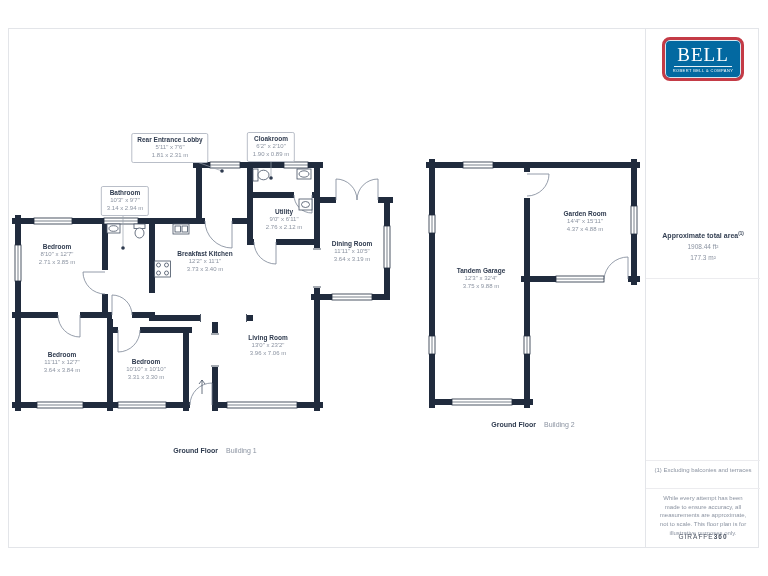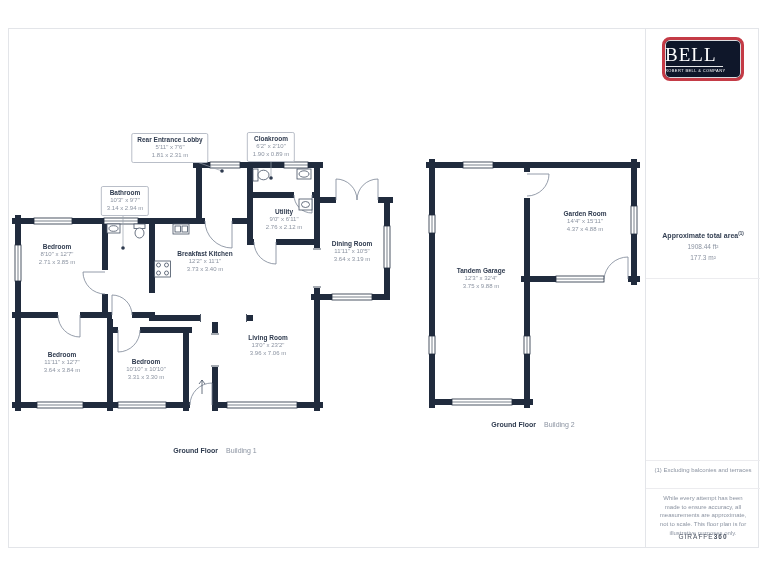--- a/index.html
+++ b/index.html
@@ -26,23 +26,23 @@
   .callout{position:absolute;transform:translate(-50%,0);background:#fff;
            border:1px solid #b9bec8;border-radius:2px;padding:2px 5px;text-align:center;
            line-height:1.3;white-space:nowrap;z-index:3;}
   .floor-caption{position:absolute;transform:translate(-50%,0);font-size:7px;white-space:nowrap;z-index:3;}
   .floor-caption .fc-bold{font-weight:bold;color:#2e3a4e;margin-right:6px;}
   .floor-caption .fc-light{color:#8b93a1;}
 
   .sidebar{position:absolute;left:645px;top:28px;width:114px;height:520px;
            border-left:1px solid #e3e5e9;}
   .logo{position:absolute;left:50%;top:9px;transform:translateX(-50%);
-        width:82px;height:44px;background:#0f172a;border:3px solid #c43b46;
+        width:82px;height:44px;background:#0369a1;border:3px solid #c43b46;
         border-radius:8px;box-sizing:border-box;display:flex;flex-direction:column;
-        justify-content:center;box-shadow:inset 0 0 0 1px rgba(255,255,255,.85);}
+        align-items:center;justify-content:center;box-shadow:inset 0 0 0 1px rgba(255,255,255,.85);}
   .logo-text{font-family:"Liberation Serif", serif;color:#fff;font-size:19px;
              letter-spacing:1px;line-height:1;}
   .logo-rule{width:58px;height:1px;background:rgba(255,255,255,.9);margin:2px 0 1px 0;}
   .logo-sub{color:#fff;font-size:4px;letter-spacing:.4px;}
   .area-block{position:absolute;left:0;top:203px;width:100%;text-align:center;}
   .area-title{font-size:7px;font-weight:bold;color:#333f52;}
   .area-title sup{font-size:4.5px;}
   .area-val{font-size:6.5px;color:#8b93a1;margin-top:4px;}
   .sb-divider{position:absolute;left:0;width:100%;height:1px;background:#ececef;}
   .footnote{position:absolute;left:7px;top:438px;width:100px;text-align:center;

